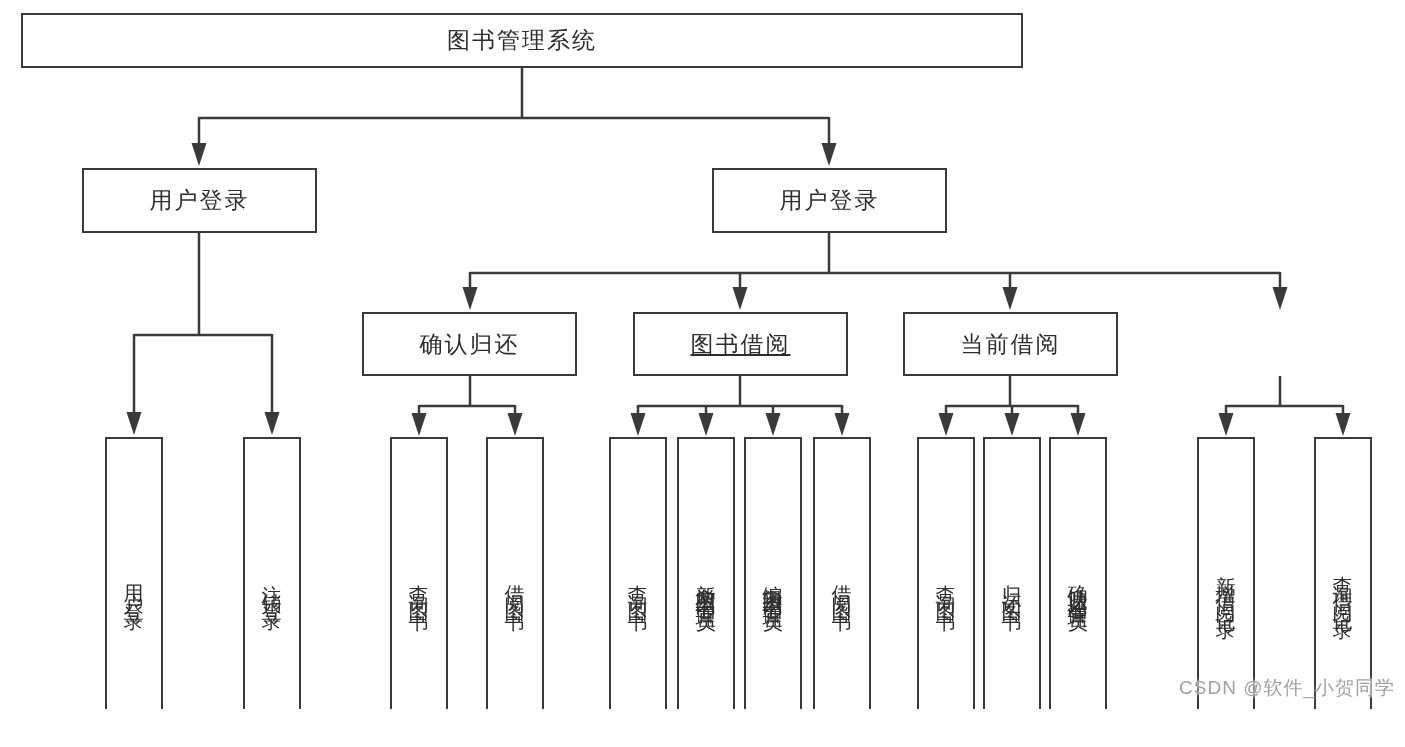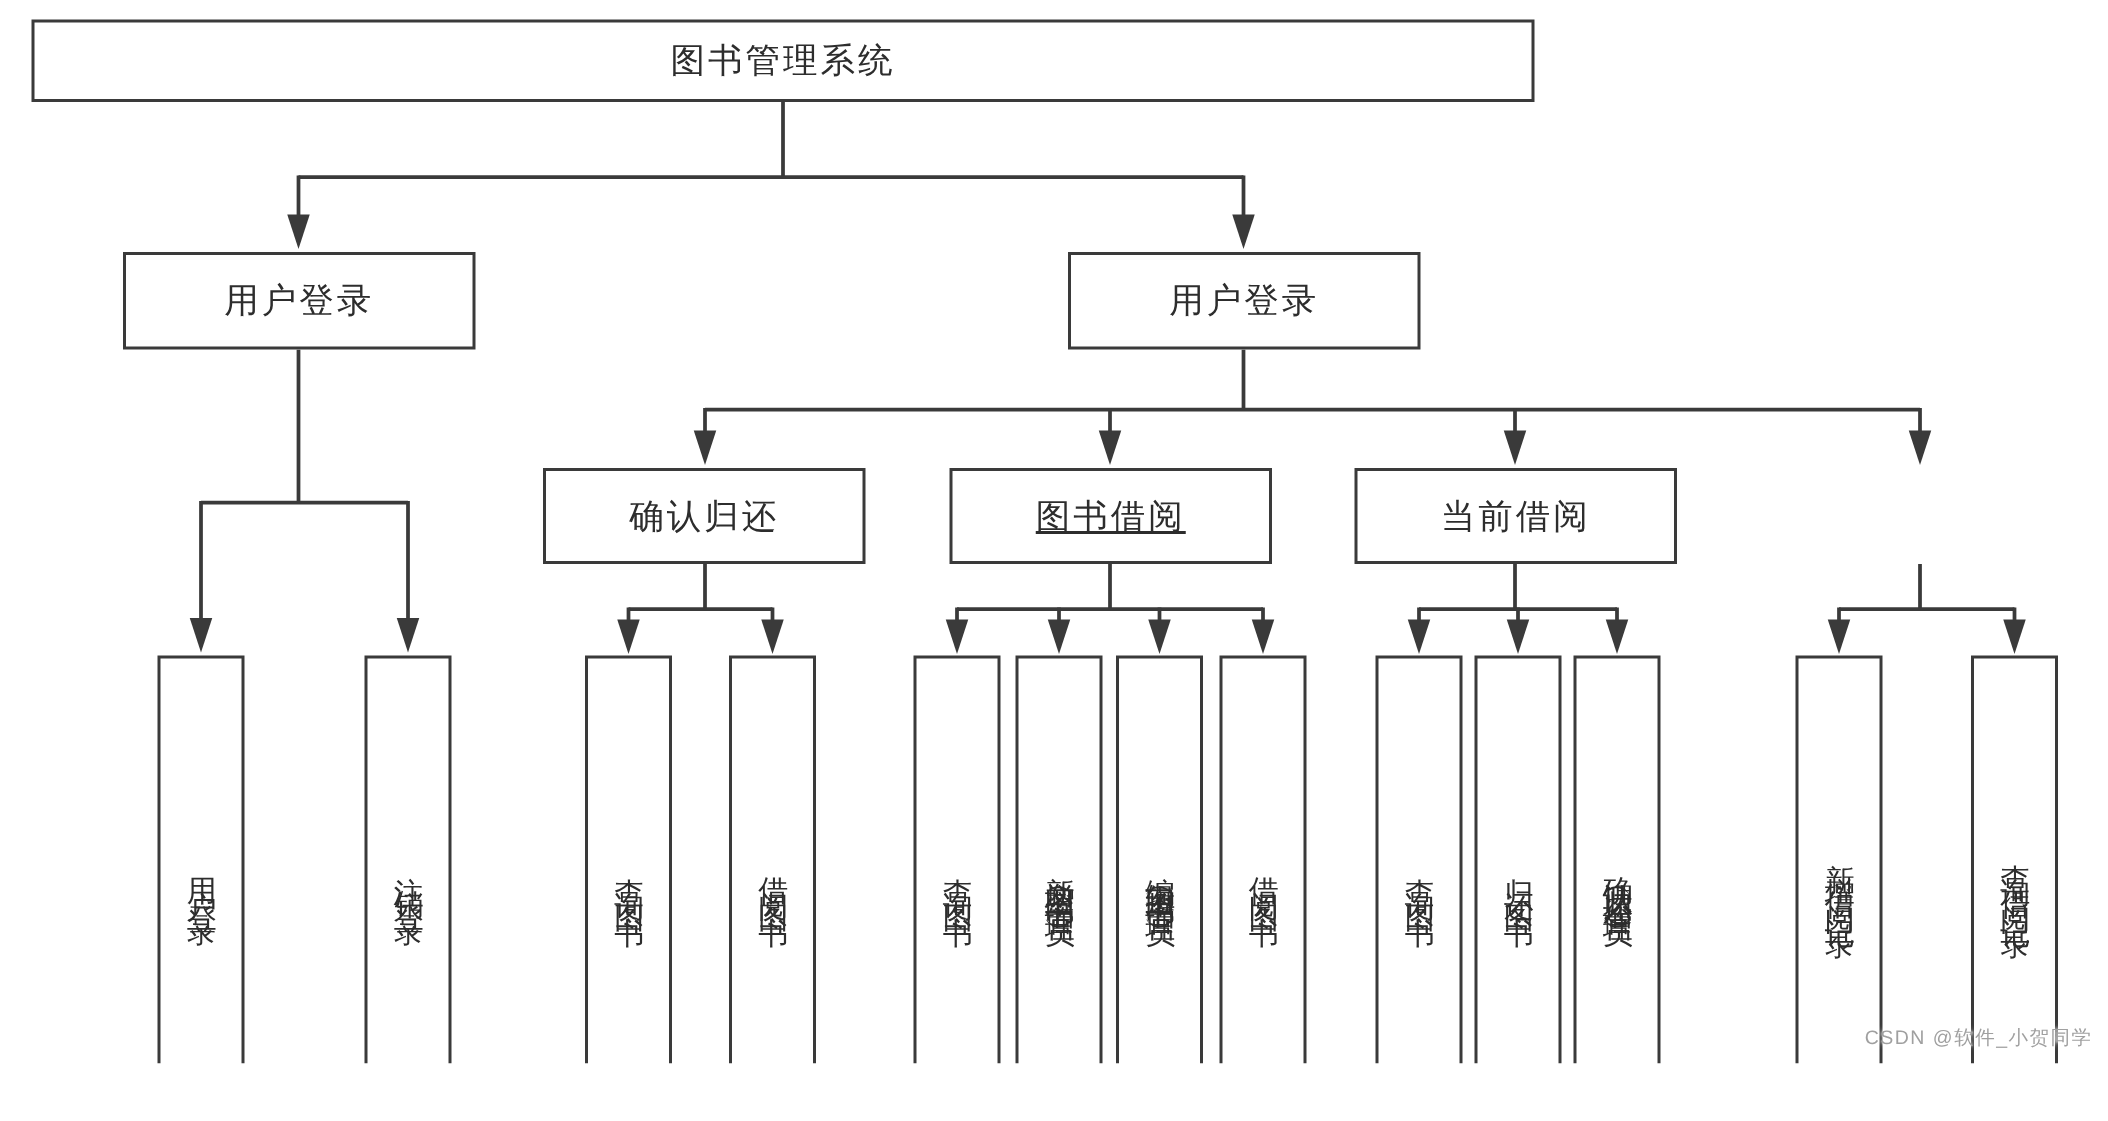--- a/index.html
+++ b/index.html
@@ -49,21 +49,21 @@
     line-height: 1.1;
     white-space: nowrap;
   }
   .v-node.long span {
     letter-spacing: 4px;
   }
   .watermark {
     position: absolute;
     right: 10px;
     bottom: 8px;
-    font-size: 13px;
+    font-size: 19px;
     letter-spacing: 1px;
     color: var(--watermark);
     text-shadow: 0 0 2px #ffffff, 0 0 4px #ffffff;
     white-space: nowrap;
   }
 </style>
 </head>
 <body>
 
 <div class="canvas">

